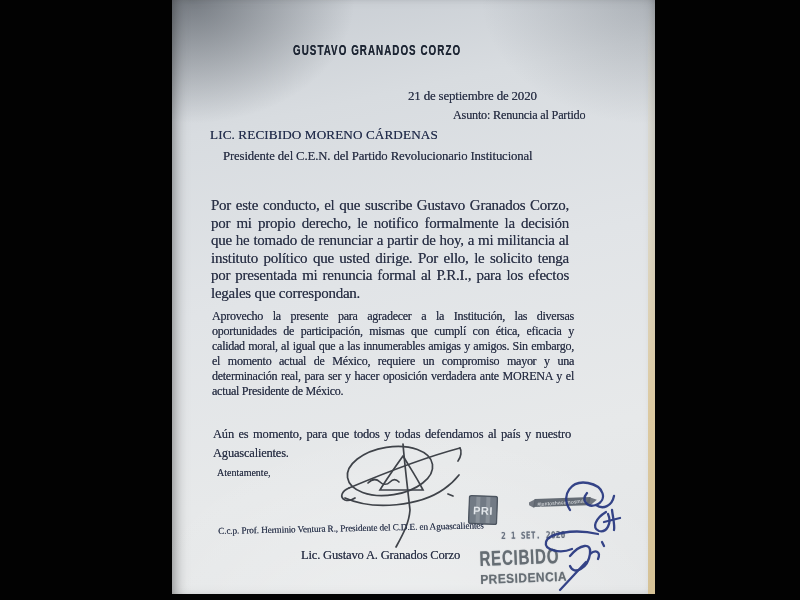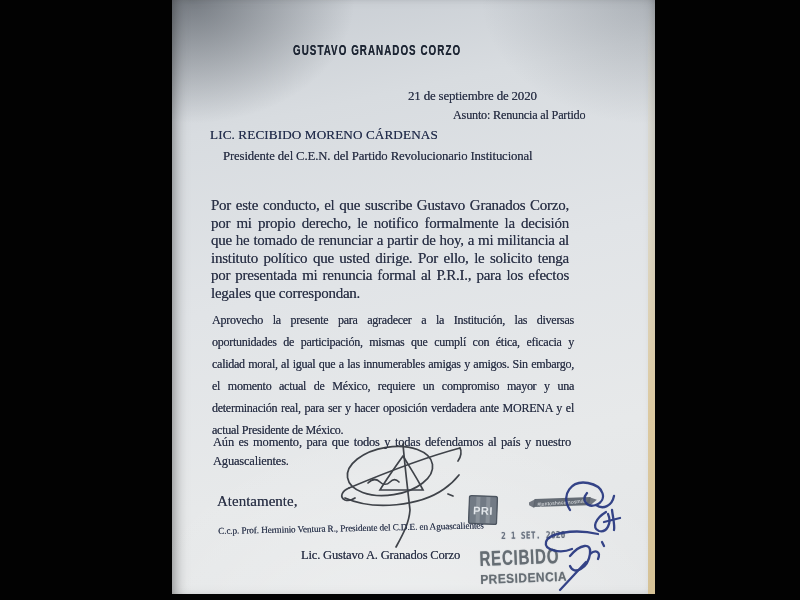--- a/index.html
+++ b/index.html
@@ -25,23 +25,23 @@
     left:121px;top:42px;font-family:"Liberation Sans",sans-serif;font-weight:bold;
     font-size:14px;letter-spacing:1.5px;color:#1d2533;transform:scaleX(.70);transform-origin:left top;
     text-shadow:0 0 .5px rgba(29,37,51,.8);
   }
   #date-line{left:236px;top:88px;font-size:13px;letter-spacing:-.2px;}
   #subject-line{left:237px;top:108px;font-size:12.2px;letter-spacing:-.2px;margin-left:44px;}
   #recipient-name{left:38px;top:127px;font-size:13.2px;letter-spacing:.1px;color:#253050;}
   #recipient-title{left:51px;top:149px;font-size:12.8px;letter-spacing:-.15px;}
   .para{position:absolute;text-align:justify;hyphens:none;white-space:normal;}
   #para-1{left:39px;top:197px;width:358px;font-size:15px;line-height:17.5px;letter-spacing:-.25px;}
-  #para-2{left:40px;top:309px;width:362px;font-size:12.1px;line-height:22px;letter-spacing:-.3px;}
-  #para-3{left:41px;top:425px;width:358px;font-size:12.5px;line-height:19.2px;letter-spacing:-.2px;margin-top:8px;}
-  #closing{left:45px;top:493px;font-size:15px;}
+  #para-2{left:40px;top:309px;width:362px;font-size:12.1px;line-height:15px;letter-spacing:-.3px;}
+  #para-3{left:41px;top:425px;width:358px;font-size:12.5px;line-height:19.2px;letter-spacing:-.2px;}
+  #closing{left:45px;top:467px;font-size:10px;}
   #black-signature{left:160px;top:434px;}
   #signer-name{left:129px;top:504px;font-size:12.6px;letter-spacing:-.2px;margin-top:44px;}
   #pri-stamp{left:296px;top:495px;transform:rotate(2deg);}
   #ribbon-stamp{left:357px;top:494px;transform:rotate(-4deg);}
   #ccp-line{left:46px;top:526px;font-size:9.3px;letter-spacing:-.15px;color:#2e3850;transform:rotate(-1.2deg);transform-origin:left top;}
   #date-received{
     left:329px;top:530px;font-family:"DejaVu Sans Mono","Liberation Mono",monospace;font-weight:bold;
     font-size:9.5px;letter-spacing:.5px;color:rgba(100,110,124,.95);
     transform:rotate(-1deg) scaleX(.8);transform-origin:left top;text-shadow:0 0 1px rgba(100,110,124,.5);
   }

